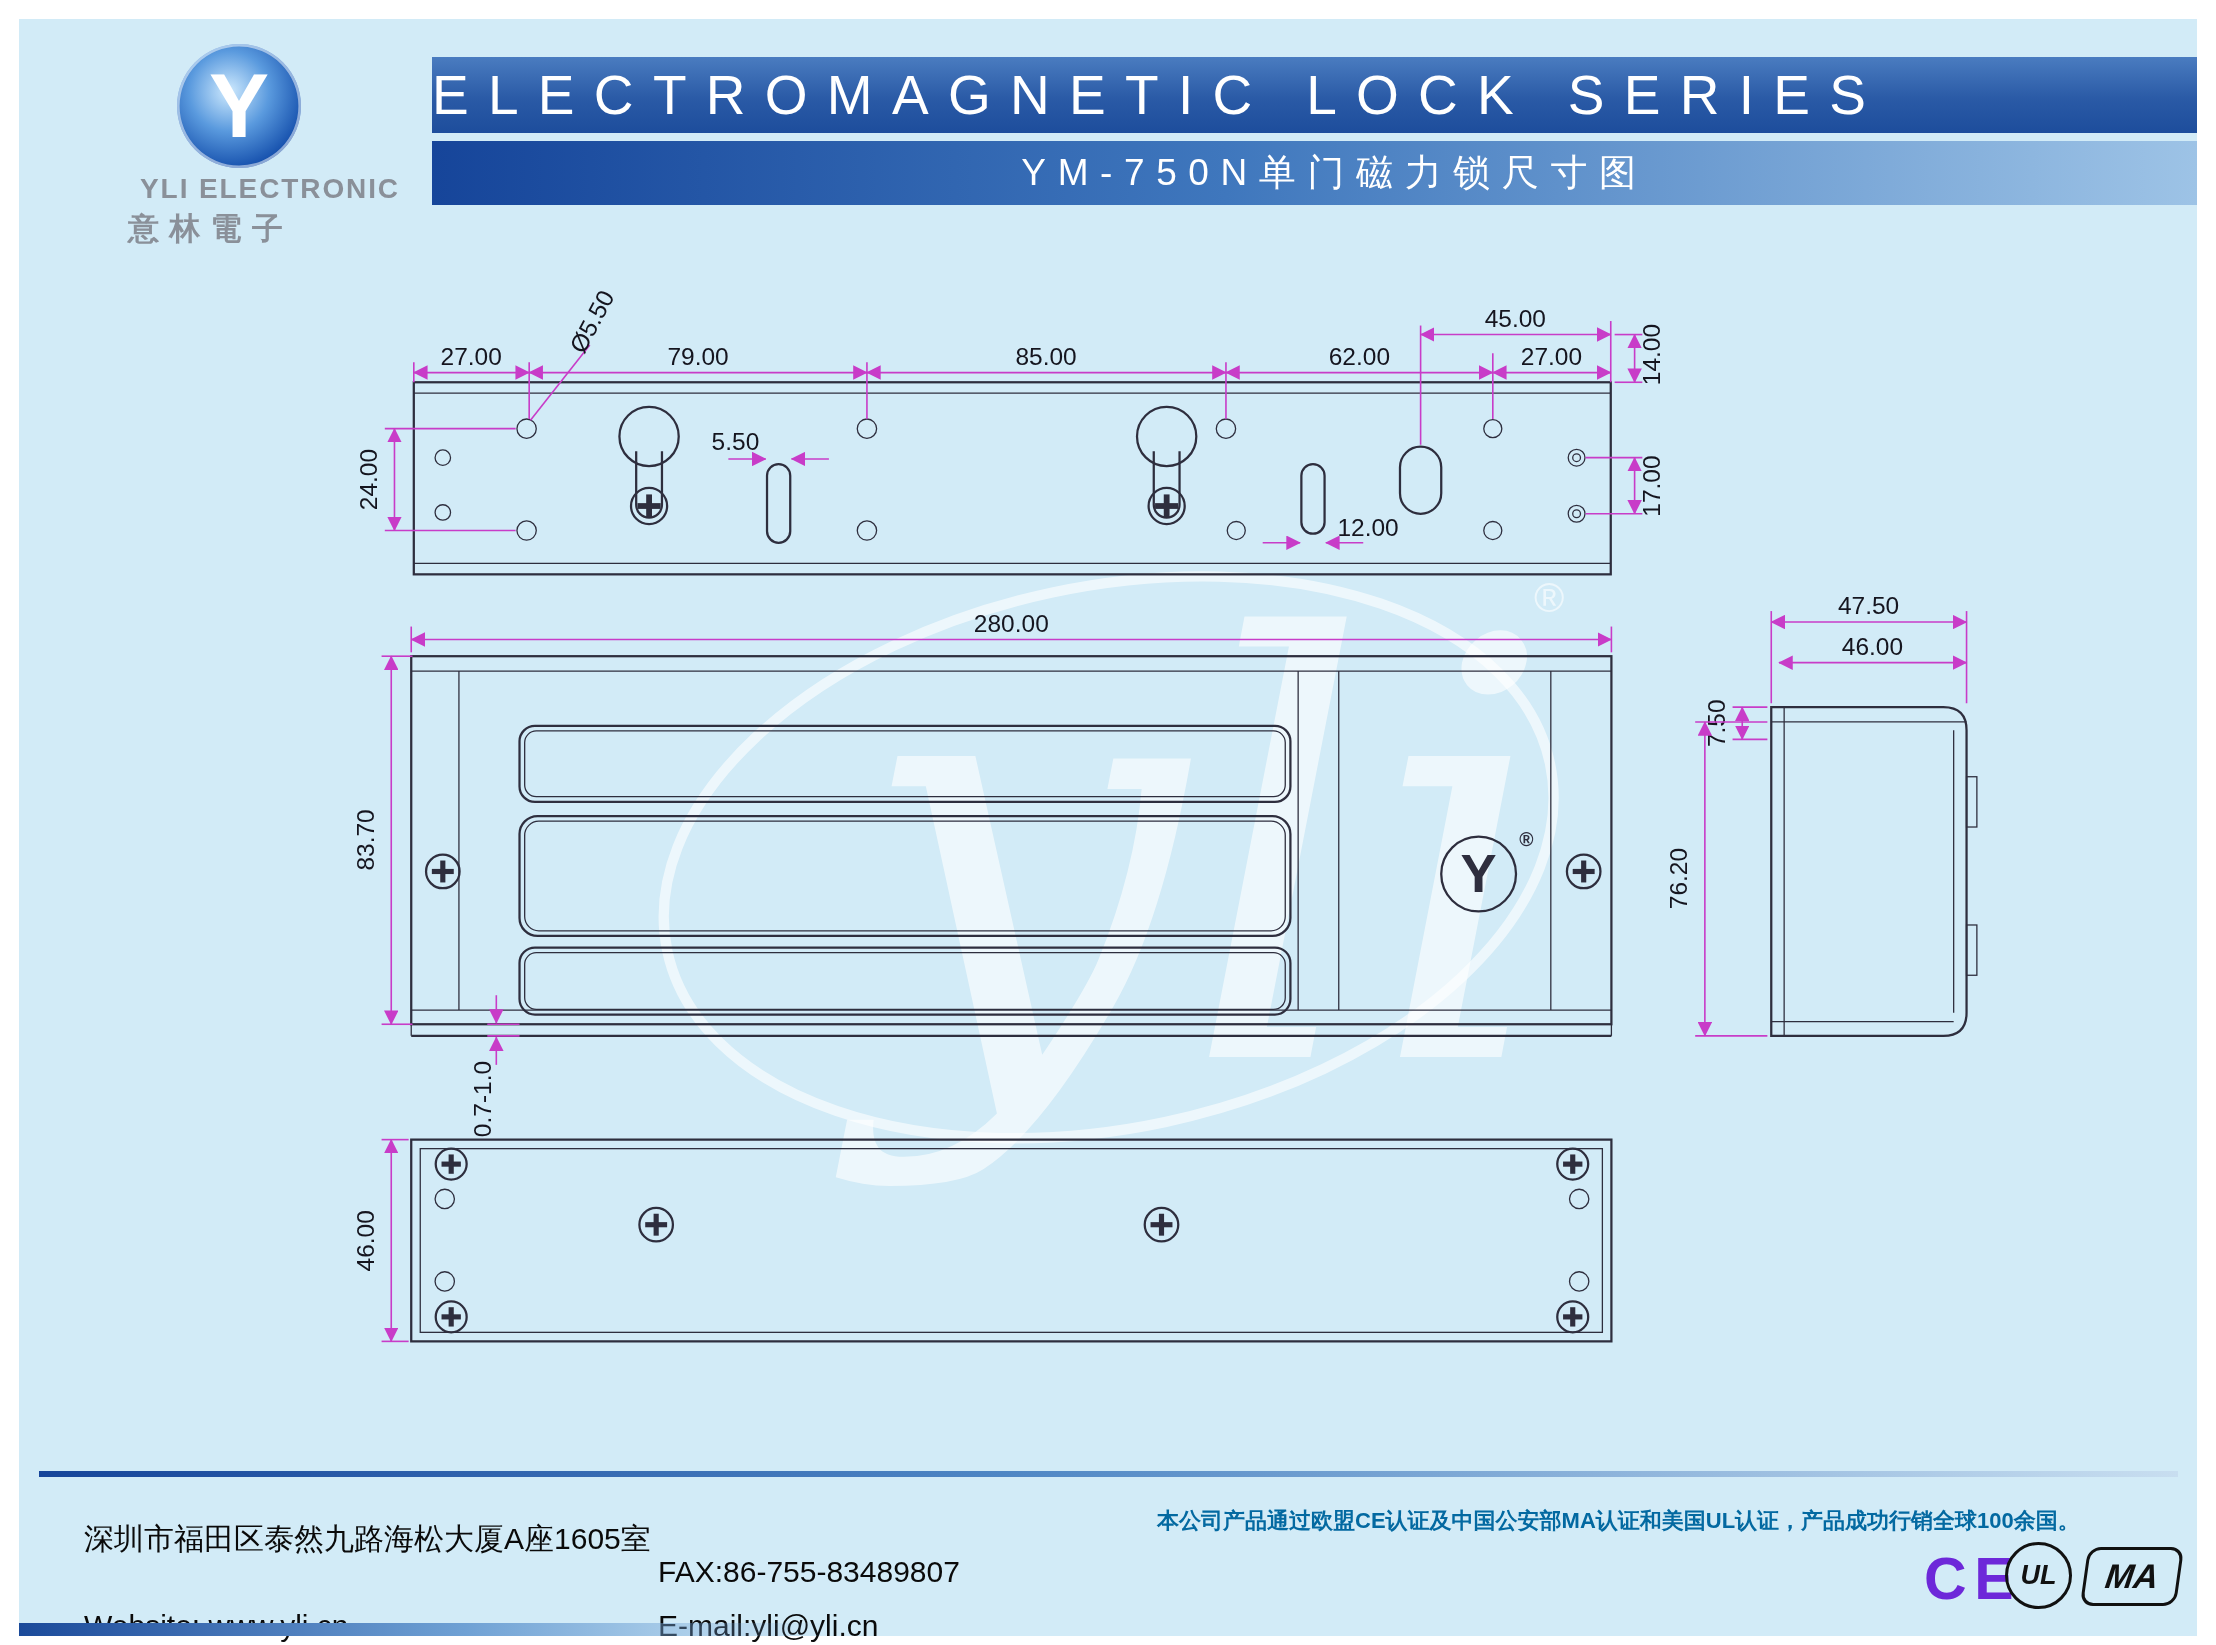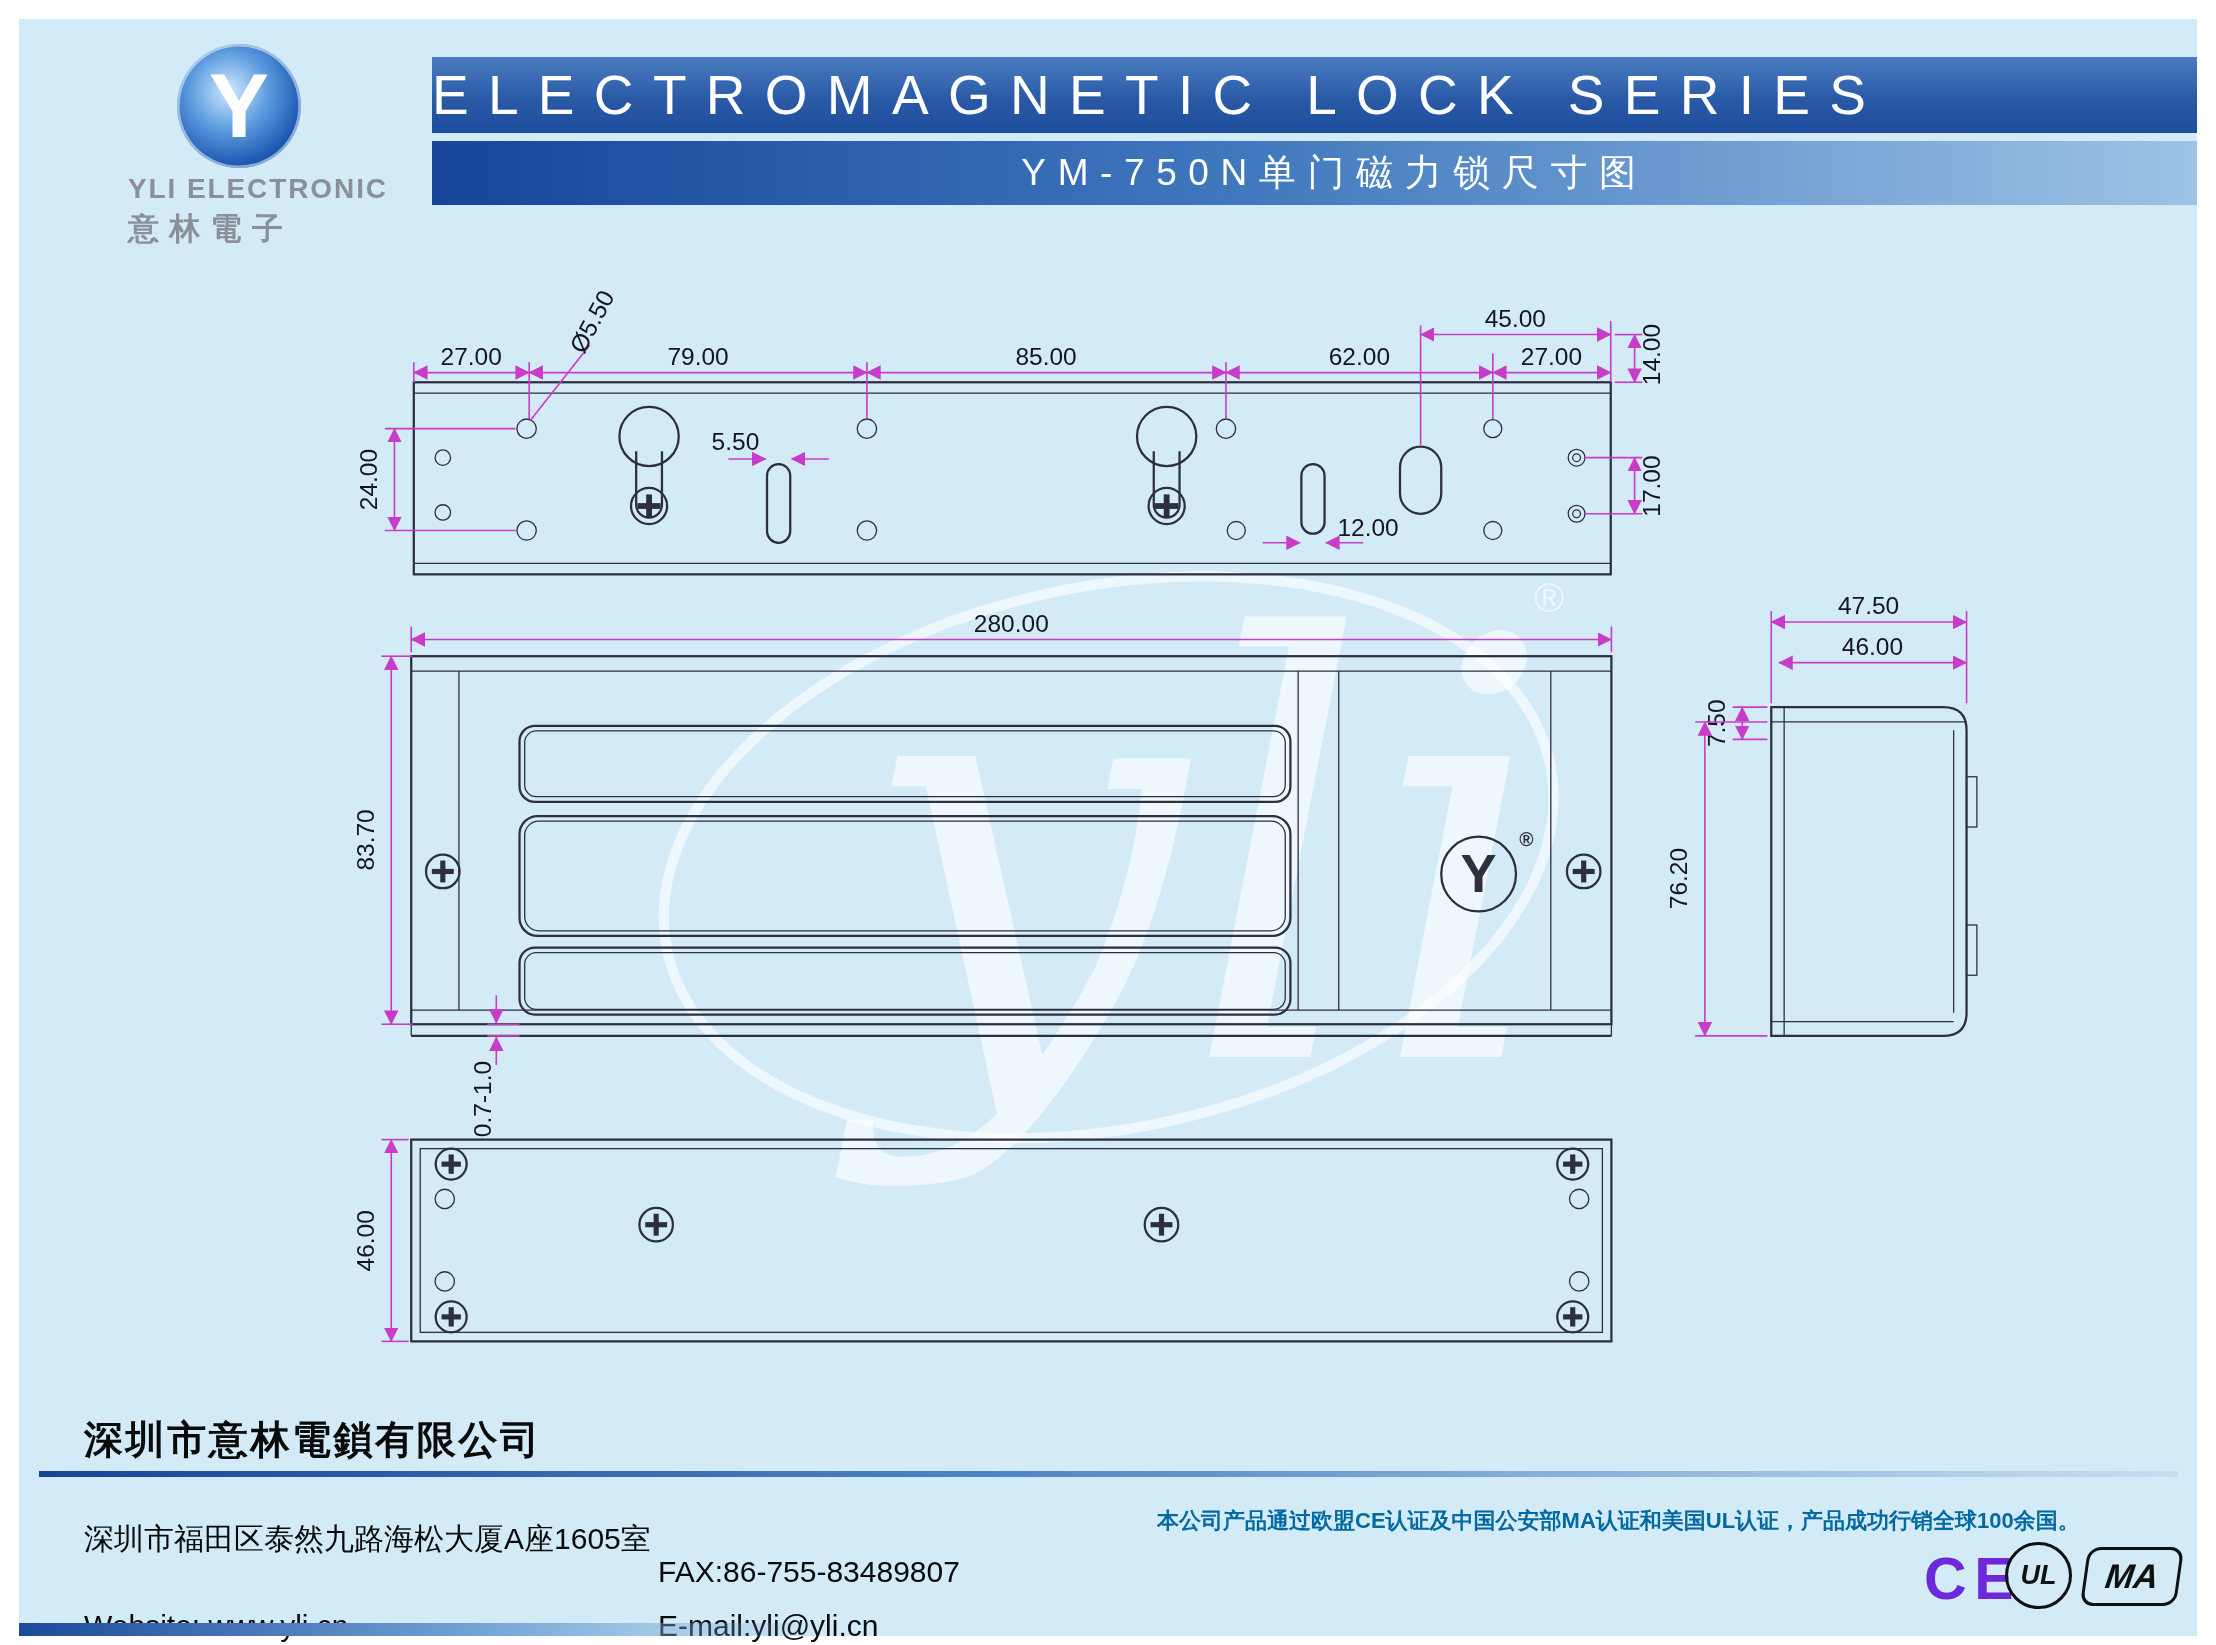--- a/index.html
+++ b/index.html
@@ -16,21 +16,21 @@
             background:linear-gradient(90deg,#16459a 0%,#3f77bd 45%,#9dc3e6 100%);
             display:flex;align-items:center;justify-content:center;}
   .band-sub span{color:#fff;font-size:37px;font-weight:500;letter-spacing:11.6px;white-space:nowrap;margin-left:40px;}
 
   
   .logo-circle{position:absolute;left:177px;top:44px;width:124px;height:124px;border-radius:50%;
                background:radial-gradient(circle at 42% 38%, #cfeafe 0%, #5a9ade 38%, #1a55b0 72%, #0a2a78 100%);
                display:flex;align-items:center;justify-content:center;
                box-shadow:0 0 0 2.6px rgba(255,255,255,.5) inset;}
   .logo-circle span{color:#fff;font-size:90px;font-weight:bold;line-height:1;}
-  .logo-en{position:absolute;left:116px;top:173px;width:284px;text-align:center;
+  .logo-en{position:absolute;left:116px;top:173px;width:284px;text-align:right;
            color:#8a9099;font-size:28px;font-weight:bold;letter-spacing:1.9px;}
   .logo-cn{position:absolute;left:128px;top:208px;width:284px;text-align:left;
            color:#8a9099;font-size:31px;font-weight:bold;letter-spacing:10.3px;}
 
   
   svg.draw{position:absolute;left:0;top:0;}
   .obj{fill:none;stroke:#2e2e3e;stroke-width:3.5;}
   .obj2{fill:none;stroke:#2e2e3e;stroke-width:2;}
   .dim-l{fill:none;stroke:#c83cc8;stroke-width:2.5;}
   text.dim{fill:#15151f;font-size:38px;font-family:"Liberation Sans",sans-serif;}
@@ -278,21 +278,20 @@
   <div class="band-sub">
     <span>YM-750N单门磁力锁尺寸图</span>
   </div>
 
   <div class="logo-circle">
     <span>Y</span>
   </div>
   <div class="logo-en">YLI ELECTRONIC</div>
   <div class="logo-cn">意林電子</div>
 
-  <div class="f-company">深圳市意林電鎖有限公司</div>
   <div class="f-divider"></div>
   <div class="f-address">深圳市福田区泰然九路海松大厦A座1605室</div>
   <div class="f-cert">本公司产品通过欧盟CE认证及中国公安部MA认证和美国UL认证，产品成功行销全球100余国。</div>
   <div class="f-fax">FAX:86-755-83489807</div>
   <div class="f-web">Website: www.yli.cn</div>
   <div class="f-mail">E-mail:yli@yli.cn</div>
   <div class="f-strip"></div>
 
   <div class="mark-ce">CE</div>
   <div class="mark-ul">UL</div>

